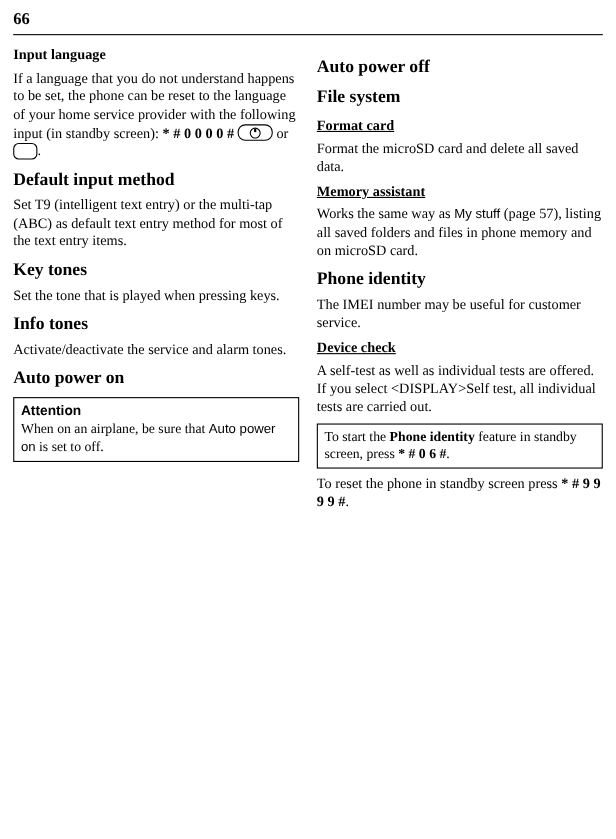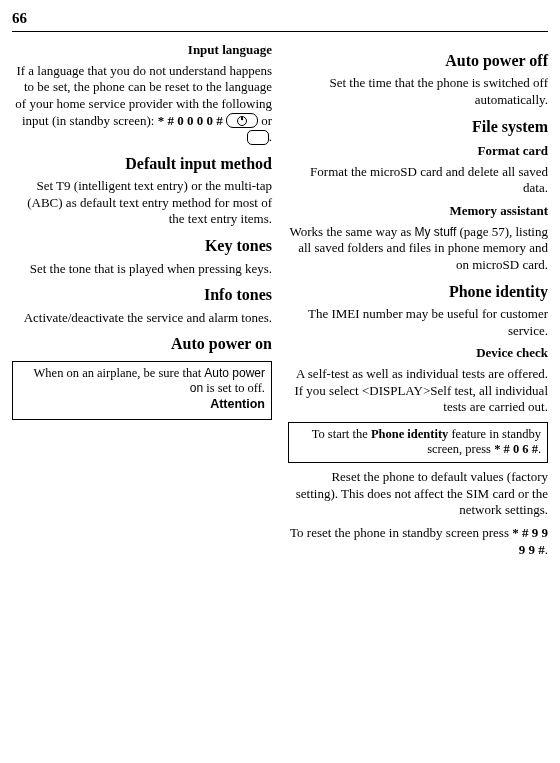--- a/index.html
+++ b/index.html
@@ -1,23 +1,23 @@
 <!DOCTYPE html>
 <html><head>
 <meta charset="utf-8">
 <style>
   html,body{margin:0;padding:0;background:#fff;color:#000;font-family:"Times New Roman",Times,serif;}
   .page{width:560px;height:763px;box-sizing:border-box;padding:10px 12px 12px 12px;position:relative;}
   .pagenum{font-size:15px;font-weight:bold;padding-bottom:2px;}
   .rule{border-top:1.4px solid #000;margin:2px 0 6px 0;}
-  .cols{display:flex;gap:16px;text-align:right;}
+  .cols{display:flex;gap:16px;}
   .col{flex:1 1 0;min-width:0;font-size:13px;line-height:1.28;}
   .h-bold{font-weight:bold;font-size:13px;margin:4px 0 3px 0;}
   .h-sec{font-weight:bold;font-size:16px;margin:8px 0 3px 0;}
-  .h-sub{font-weight:bold;font-size:13px;margin:6px 0 3px 0;}
+  .h-sub{font-weight:bold;font-size:13px;margin:6px 0 3px 0;text-decoration:underline;}
   p{margin:4px 0 6px 0;}
   .sans{font-family:Arial,Helvetica,sans-serif;font-size:12px;}
   .box{border:1px solid #000;padding:4px 6px;margin:6px 0 6px 0;font-size:12.5px;line-height:1.25;}
   .key{display:inline-block;vertical-align:middle;}
   .key-wide{display:inline-block;width:30px;height:13px;border:1px solid #000;border-radius:7px;vertical-align:middle;position:relative;top:-1px;}
   .key-wide::after{content:"";position:absolute;left:50%;top:50%;width:8px;height:8px;border:1px solid #000;border-radius:50%;transform:translate(-50%,-50%);}
   .key-wide::before{content:"";position:absolute;left:50%;top:50%;width:2px;height:3px;background:#000;transform:translate(-50%,-130%);}
   .key-small{display:inline-block;width:20px;height:13px;border:1px solid #000;border-radius:5px;vertical-align:middle;position:relative;top:-1px;}
 </style>
 </head>
@@ -41,50 +41,48 @@
 
       <div class="h-sec">Key tones</div>
       <p>Set the tone that is played when pressing keys.</p>
 
       <div class="h-sec">Info tones</div>
       <p>Activate/deactivate the service and alarm tones.</p>
 
       <div class="h-sec">Auto power on</div>
 
       <div class="box">
+        <div style="font-weight:bold;font-family:Arial,Helvetica,sans-serif;margin-bottom:2px;">Attention</div>
         <div>
           <span>When on an airplane, be sure that </span><span class="sans">Auto power on</span><span> is set to off.</span>
         </div>
-        <div style="font-weight:bold;font-family:Arial,Helvetica,sans-serif;margin-bottom:2px;">Attention</div>
       </div>
 
     </div>
 
     <div class="col">
 
       <div class="h-sec" style="margin-top:13px;">Auto power off</div>
-      <p>Set the time that the phone is switched off automatically.</p>
 
       <div class="h-sec">File system</div>
       <div class="h-sub">Format card</div>
       <p>Format the microSD card and delete all saved data.</p>
       <div class="h-sub">Memory assistant</div>
       <p>
         <span>Works the same way as </span><span class="sans">My stuff</span><span> (page 57), listing all saved folders and files in phone memory and on microSD card.</span>
       </p>
 
       <div class="h-sec">Phone identity</div>
       <p>The IMEI number may be useful for customer service.</p>
       <div class="h-sub">Device check</div>
       <p>A self-test as well as individual tests are offered. If you select &lt;DISPLAY&gt;Self test, all individual tests are carried out.</p>
 
       <div class="box">
         <span>To start the </span><b>Phone identity</b><span> feature in standby screen, press </span><b>* # 0 6 #</b><span>.</span>
       </div>
 
-      <p>Reset the phone to default values (factory setting). This does not affect the SIM card or the network settings.</p>
       <p>
         <span>To reset the phone in standby screen press </span><b>* # 9 9 9 9 #</b><span>.</span>
       </p>
 
     </div>
   </div>
 </div>
 
 </body></html>

